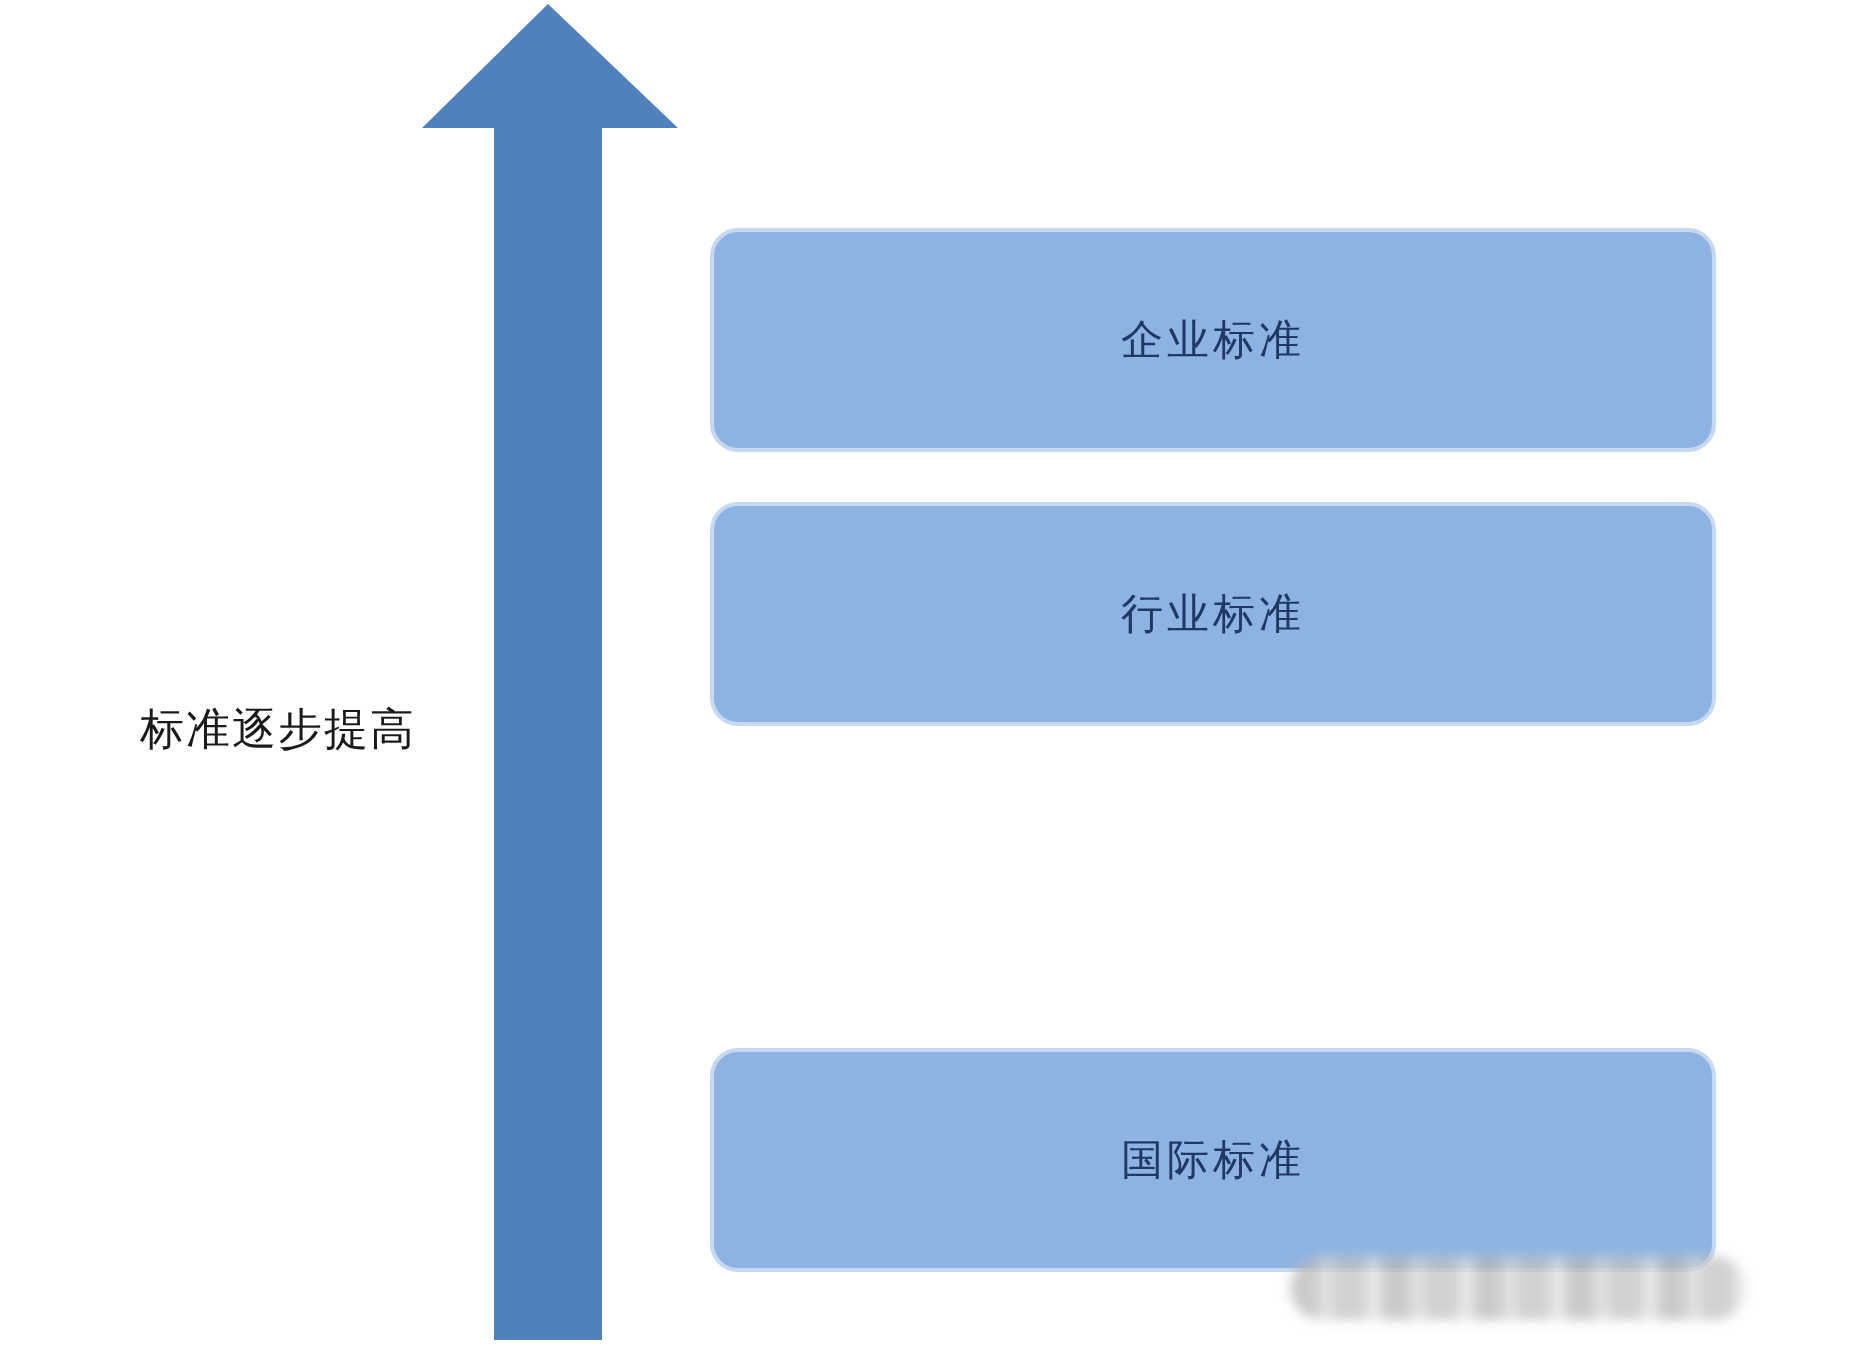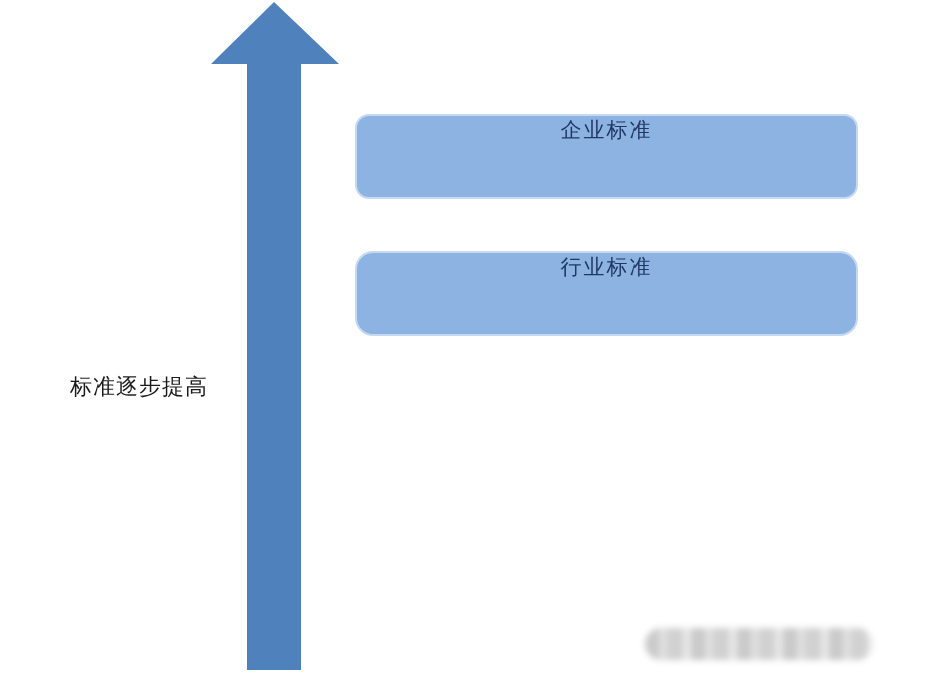--- a/index.html
+++ b/index.html
@@ -31,43 +31,43 @@
 
   
   .axis-label {
     position: absolute;
     left: 70px;
     top: 350px;
     font-size: 22px;
     color: #1a1a1a;
     letter-spacing: 1px;
     white-space: nowrap;
-    margin-top: 22px;
   }
 
   
   .level-box {
     position: absolute;
     left: 355px;
     width: 503px;
-    height: 85px;
+    height: 112px;
     box-sizing: border-box;
     background: var(--box-fill, #8db3e2);
     border: 2px solid var(--box-border, #c6d9f1);
     border-radius: 14px;
     display: flex;
+    align-items: center;
     justify-content: center;
   }
   .level-box .label {
     font-size: 21px;
     color: var(--box-text, #203864);
     letter-spacing: 2px;
   }
   .box-0 { top: 114px; }
-  .box-1 { top: 251px; border-radius: 18px; }
+  .box-1 { top: 251px; }
   .box-2 { top: 389px; }
   .box-3 { top: 524px; }
 
   
   .watermark {
     position: absolute;
     left: 645px;
     top: 628px;
     width: 228px;
     height: 32px;
@@ -95,16 +95,19 @@
 
   <div class="level-box box-0">
     <span class="label">企业标准</span>
   </div>
 
   <div class="level-box box-1">
     <span class="label">行业标准</span>
   </div>
 
 
+  <div class="level-box box-3">
+    <span class="label">国际标准</span>
+  </div>
 
   <div class="watermark"></div>
 
 </div>
 
 </body></html>

